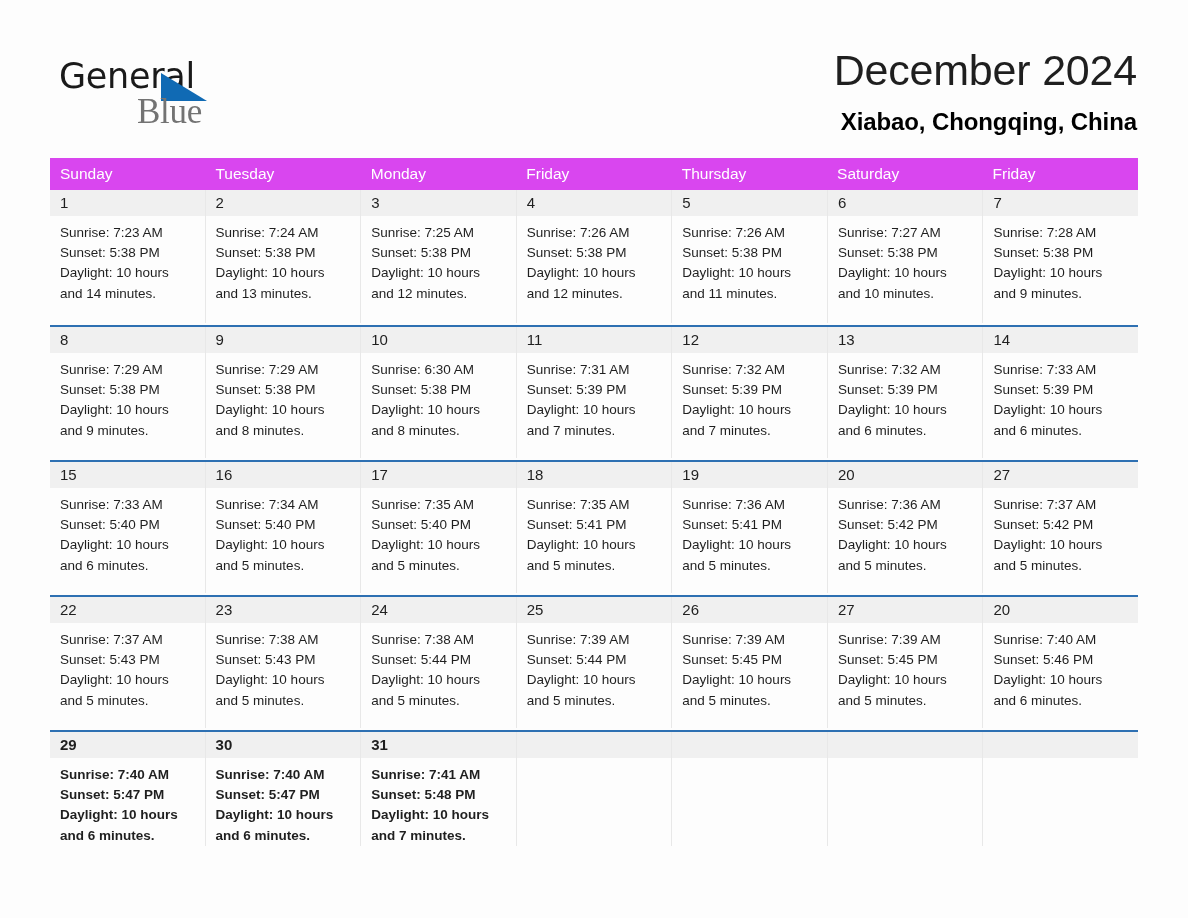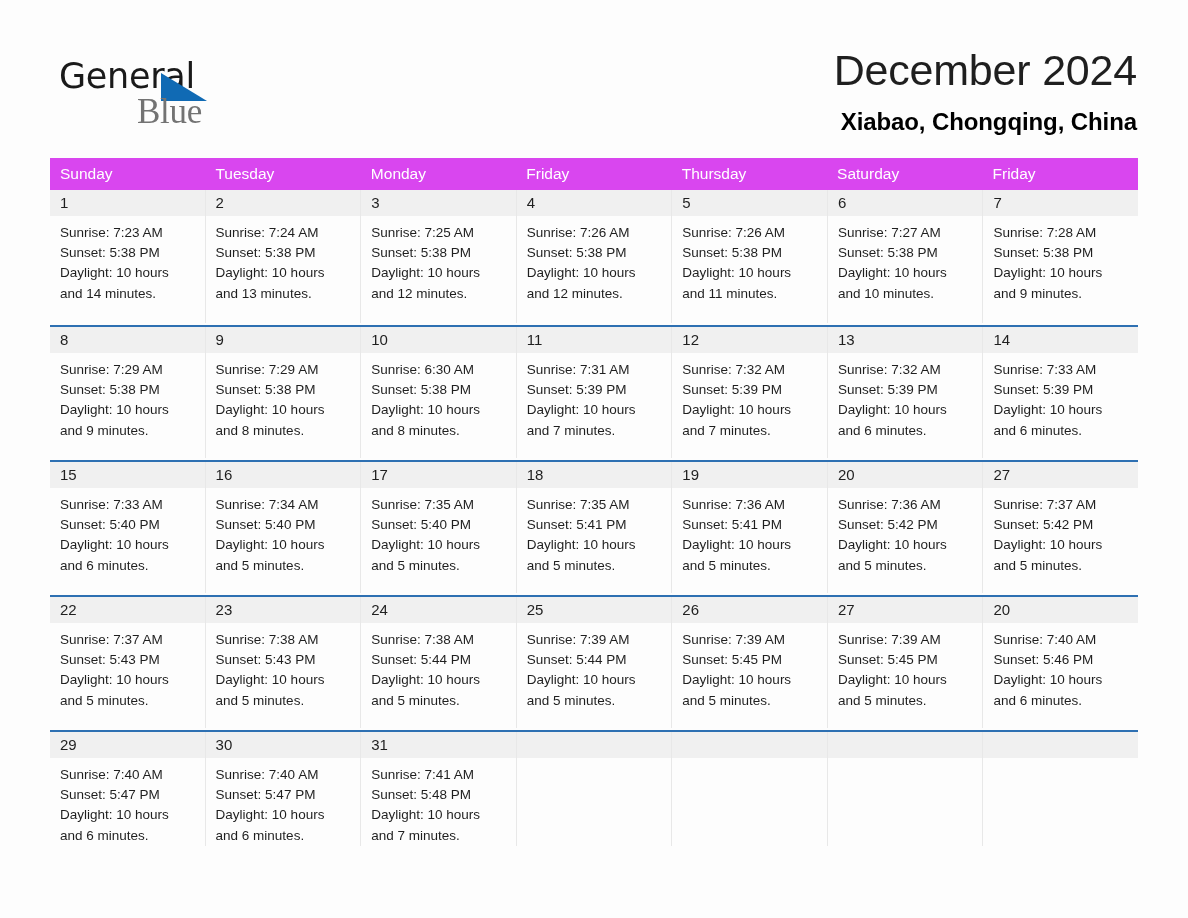--- a/index.html
+++ b/index.html
@@ -117,20 +117,21 @@
     border-top: 2px solid #2e70b2;
     height: 133px;
     box-sizing: border-box;
     background: #fdfdfd;
   }
   .week.first {
     border-top: none;
   }
   .week.last {
     height: 116px;
+    font-weight: bold;
   }
   .week-spacer {
     height: 2px;
     background: #fdfdfd;
   }
 
   .daycell {
     flex: 1 1 0;
     box-sizing: border-box;
     border-right: 1px solid #e8e8e8;

